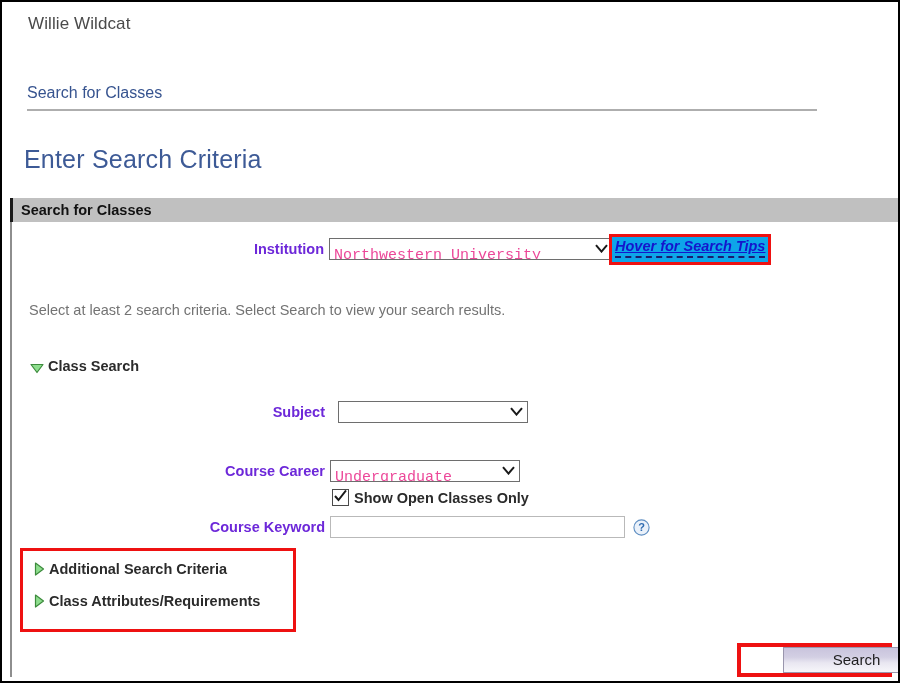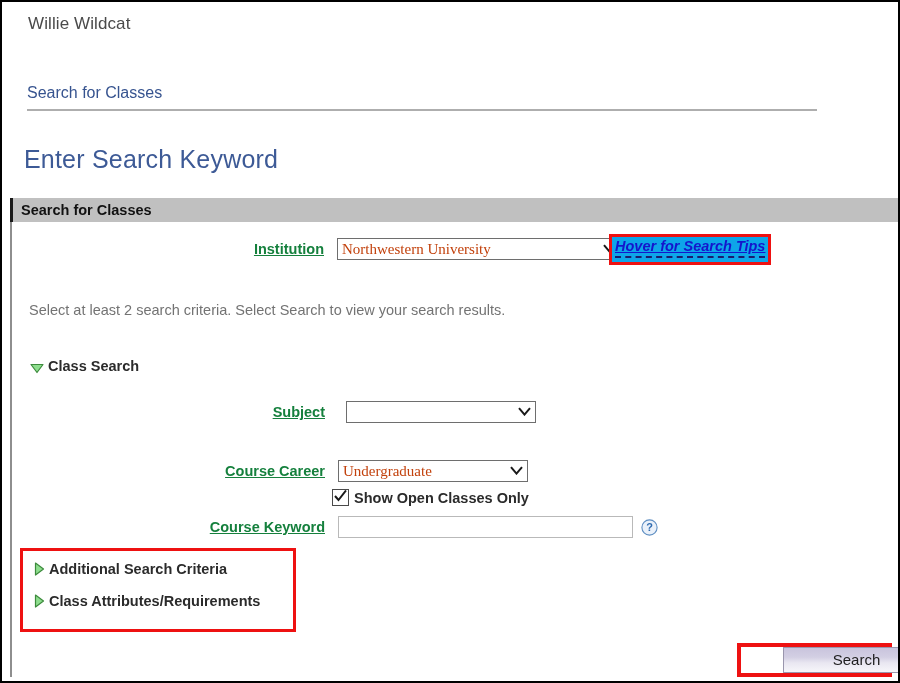--- a/index.html
+++ b/index.html
@@ -90,35 +90,34 @@
 
   
   .field-row {
     position: absolute;
     display: flex;
     align-items: center;
   }
   .field-label {
     font-size: 14.5px;
     font-weight: bold;
-    color: #15803d;
+    color: #6d28d9;
     text-align: right;
-    margin-right: 13px;
+    margin-right: 5px;
     white-space: nowrap;
-    text-decoration: underline;
   }
   .pssel {
-    font-family: Liberation Serif, serif;
+    font-family: Liberation Mono, monospace;
     font-size: 15px;
-    color: #c2410c;
+    color: #ec4899;
     background: #ffffff;
     border: 1px solid #6e6e6e;
     height: 22px;
     box-sizing: border-box;
-    padding: 0 22px 0 4px;
+    padding: 7px 22px 0 4px;
     line-height: 20px;
     position: relative;
     white-space: nowrap;
     overflow: hidden;
     cursor: pointer;
   }
   .pssel .chev {
     position: absolute;
     right: 4px;
     top: 50%;
@@ -287,21 +286,21 @@
 </head>
 <body>
 
 <div class="page">
 
   <div class="user-name">Willie Wildcat</div>
 
   <a class="breadcrumb-link">Search for Classes</a>
   <div class="breadcrumb-rule"></div>
 
-  <div class="page-title">Enter Search Keyword</div>
+  <div class="page-title">Enter Search Criteria</div>
 
   <div class="group-header">
     <span>Search for Classes</span>
   </div>
 
   <div class="panel">
 
     <div class="field-row" id="row-institution">
       <div class="field-label">Institution</div>
       <div class="pssel">

